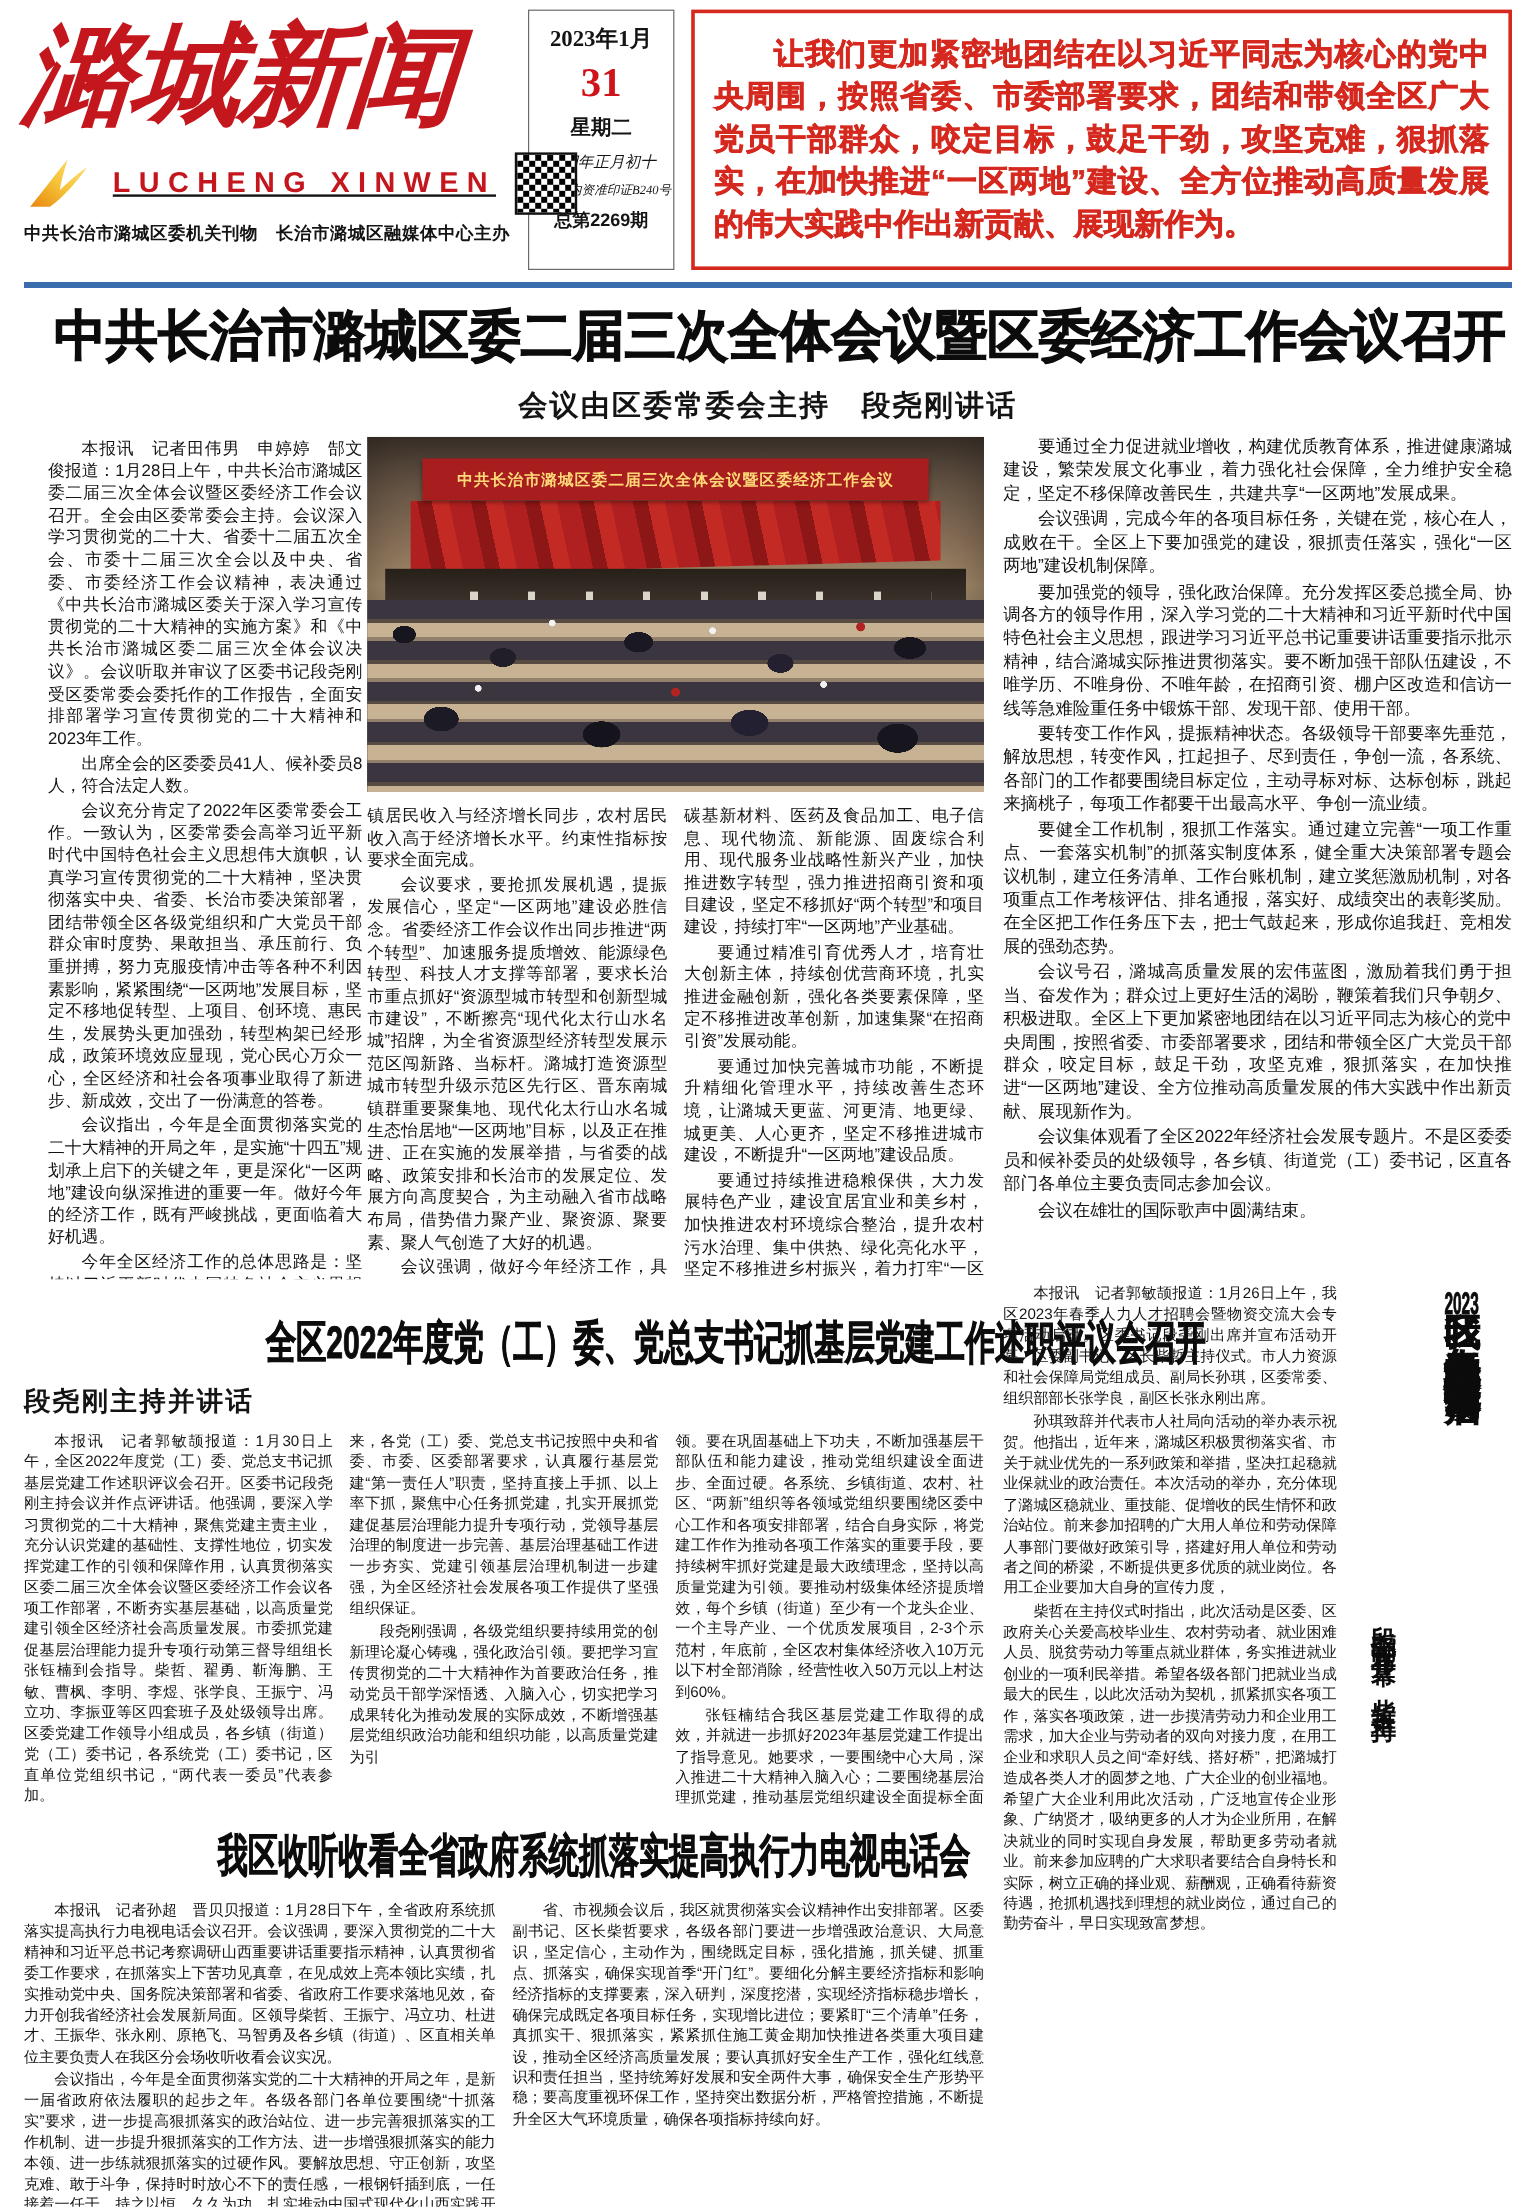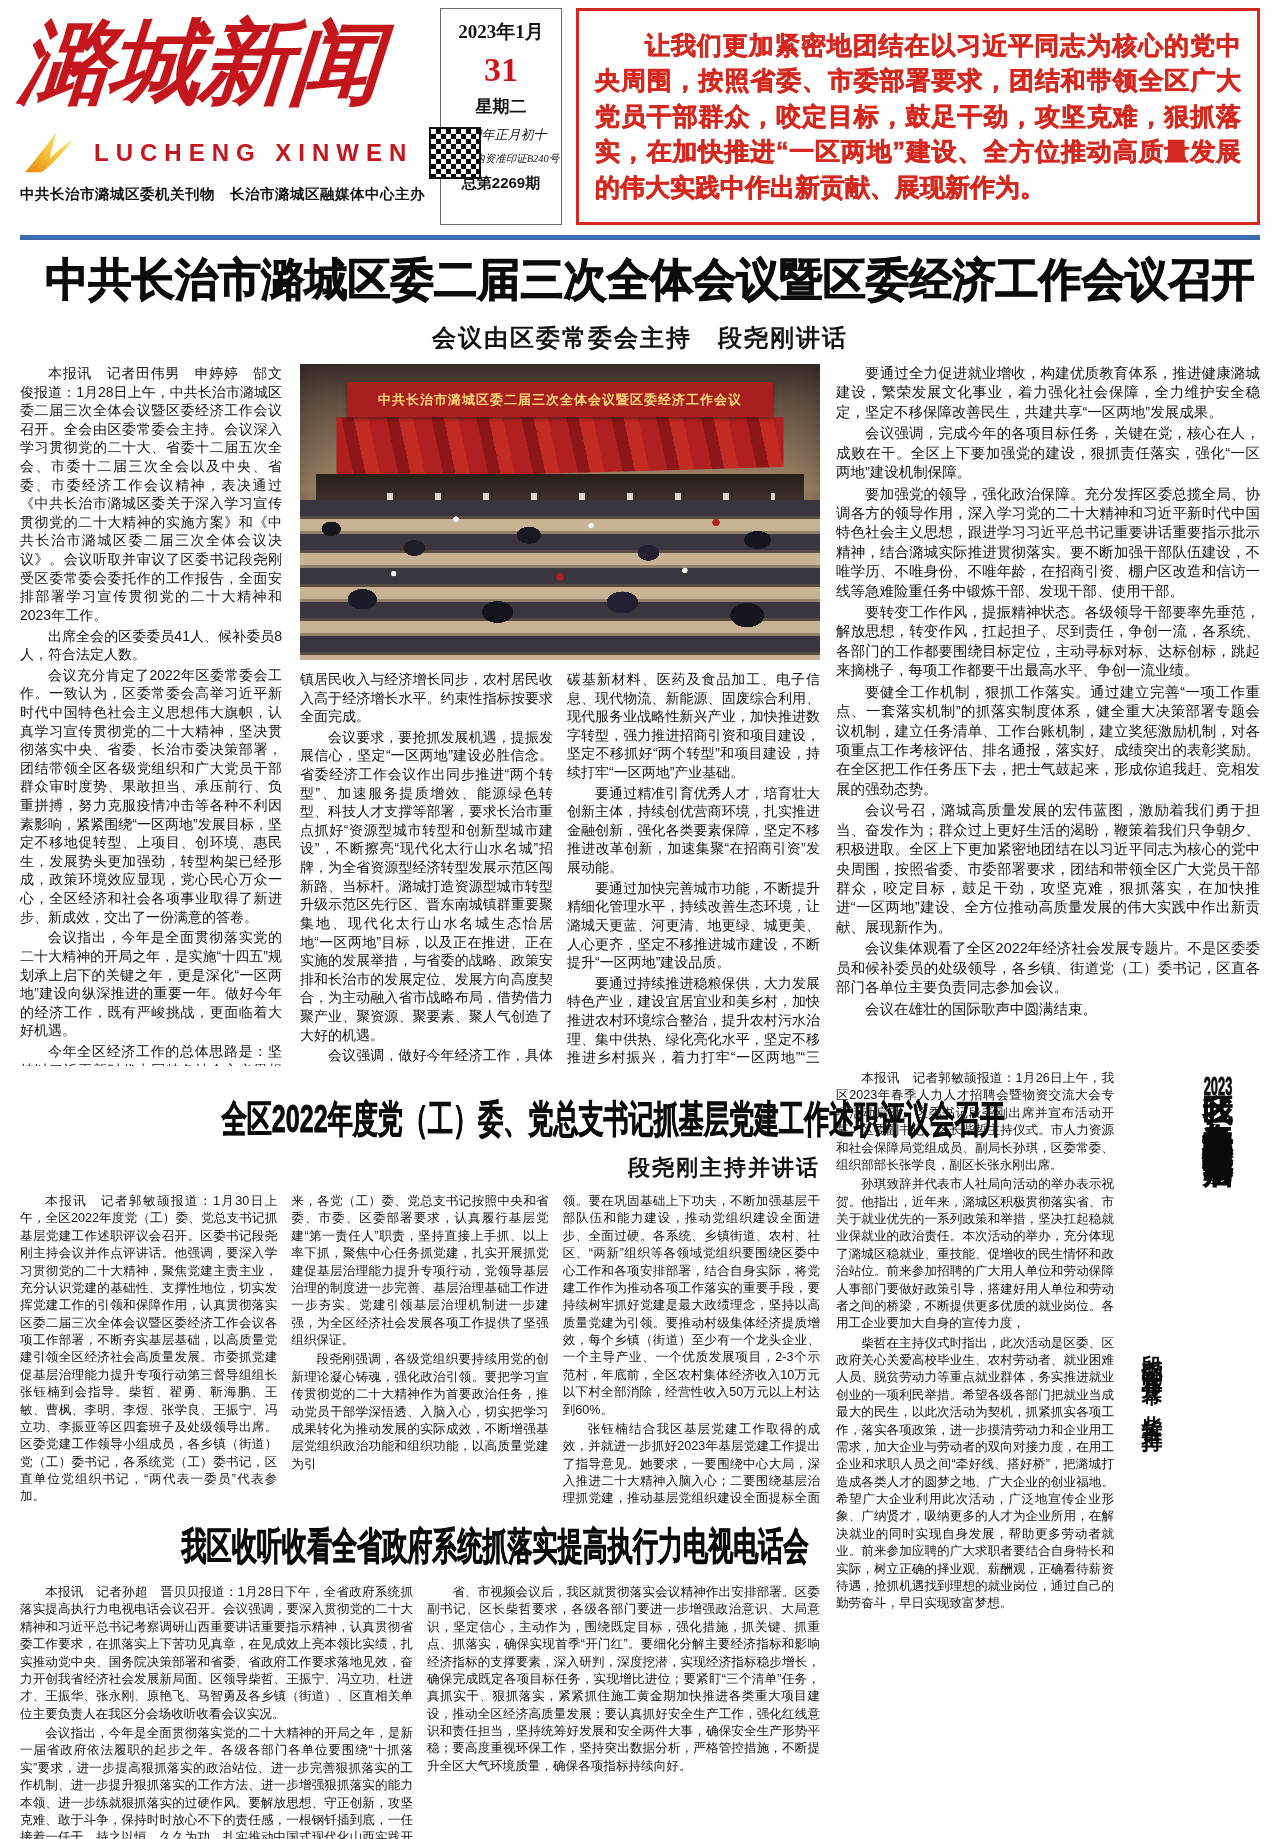--- a/index.html
+++ b/index.html
@@ -12,21 +12,21 @@
   .page { padding:8px 20px 0; }
 
   
   .header { display:flex; gap:14px; height:232px; border-bottom:5px solid #3a6dad; padding-bottom:10px; }
   .mast { width:406px; flex:none; position:relative; }
   .mast-title {
     font-family:"DejaVu Serif", serif; font-style:italic; font-weight:bold;
     font-size:92px; line-height:1.18; color:#c4161d; letter-spacing:-2px;
     transform:skewX(-4deg); white-space:nowrap;
   }
-  .mast-row { display:flex; align-items:center; gap:16px; margin-top:10px; }
+  .mast-row { display:flex; align-items:center; gap:16px; margin-top:10px;text-decoration:underline; }
   .bird { width:58px; height:46px; flex:none; }
   .latin { color:#c4161d; font-size:24px; font-weight:bold; letter-spacing:7px; white-space:nowrap; }
   .qr {
     width:52px; height:52px; flex:none; border:2px solid #111;
     background: conic-gradient(#000 25%, #fff 0 50%, #000 0 75%, #fff 0) 0 0 / 10px 10px;
   }
   .organ { font-size:14.5px; font-weight:600; margin-top:6px; letter-spacing:.5px; }
 
   .datebox {
     width:122px; flex:none; border:1px solid #6a6a6a; padding:10px 4px 6px;
@@ -50,21 +50,21 @@
   .main-headline { margin-top:10px; text-align:center; color:#0c0c0c; }
   .main-headline .squeeze { font-size:45px; font-weight:900; -webkit-text-stroke:1px #0c0c0c; }
   .squeeze { display:inline-block; white-space:nowrap; transform:scaleX(var(--sx,1)); transform-origin:center; }
   .main-subhead { text-align:center; font-size:24px; font-weight:bold; margin:12px 0 10px; letter-spacing:2px; }
 
   
   .columns { display:flex; gap:16px; }
   .left-region { width:800px; flex:none; }
   .right-region { flex:1; min-width:0; display:flex; flex-direction:column; }
 
-  .main-grid { display:flex; gap:18px; height:702px; overflow:hidden; }
+  .main-grid { display:flex; gap:4px; height:702px; overflow:hidden;margin-left:20px; }
   .mcol1 { width:262px; flex:none; }
   .mmid { flex:1; display:flex; flex-direction:column; min-width:0; }
   .mid2col { flex:1; display:flex; gap:14px; margin-top:10px; overflow:hidden; }
   .mid2col .news-col { flex:1; }
 
   .news-col { overflow:hidden; }
   .news-col p { font-size:14px; line-height:1.33; text-align:justify; text-indent:2em; margin-bottom:2px; }
   .news-col.small p { font-size:12.6px; line-height:1.38; }
   .news-col p.cont { text-indent:0; }
 
@@ -108,21 +108,21 @@
       radial-gradient(circle 3px at 18% 46%, #f2f2f2 0 2.6px, transparent 3px),
       radial-gradient(circle 4px at 50% 48%, #b22222 0 3.4px, transparent 4px),
       radial-gradient(circle 4px at 80% 14%, #b22222 0 3.4px, transparent 4px),
       repeating-linear-gradient(180deg, #3b3540 0 16px, #584c42 16px 19px, #c8b294 19px 31px, #92806b 31px 34px);
   }
 
   
   .hl-center { text-align:center; color:#0c0c0c; }
   .a2 { margin-top:28px; }
   .a2 .hl-center .squeeze { font-size:38px; font-weight:900; -webkit-text-stroke:.9px #0c0c0c; }
-  .sub2 { text-align:right; font-size:22px; font-weight:bold; margin:8px 0 10px; letter-spacing:2px; }
+  .sub2 { text-align:left; font-size:22px; font-weight:bold; margin:8px 0 10px; letter-spacing:2px; }
   .cols3 { display:flex; gap:14px; height:316px; overflow:hidden; }
   .cols3 .news-col { flex:1; }
 
   .a3 { margin-top:12px; }
   .a3 .hl-center .squeeze { font-size:38px; font-weight:900; -webkit-text-stroke:.9px #0c0c0c; }
   .cols2 { display:flex; gap:14px; height:282px; overflow:hidden; margin-top:12px; }
   .cols2 .news-col { flex:1; }
 
   
   .a4 { margin-top:14px; flex:1; display:flex; gap:10px; position:relative; overflow:hidden; }

